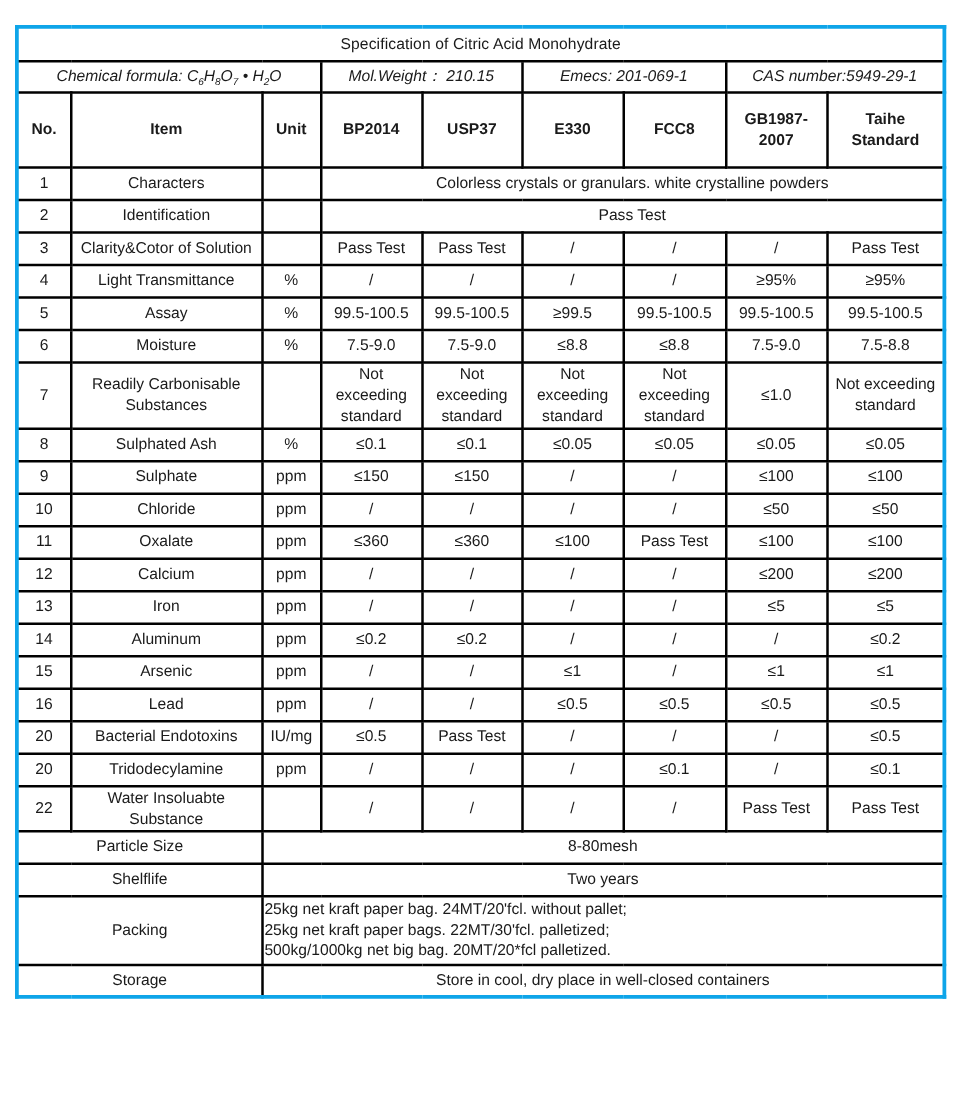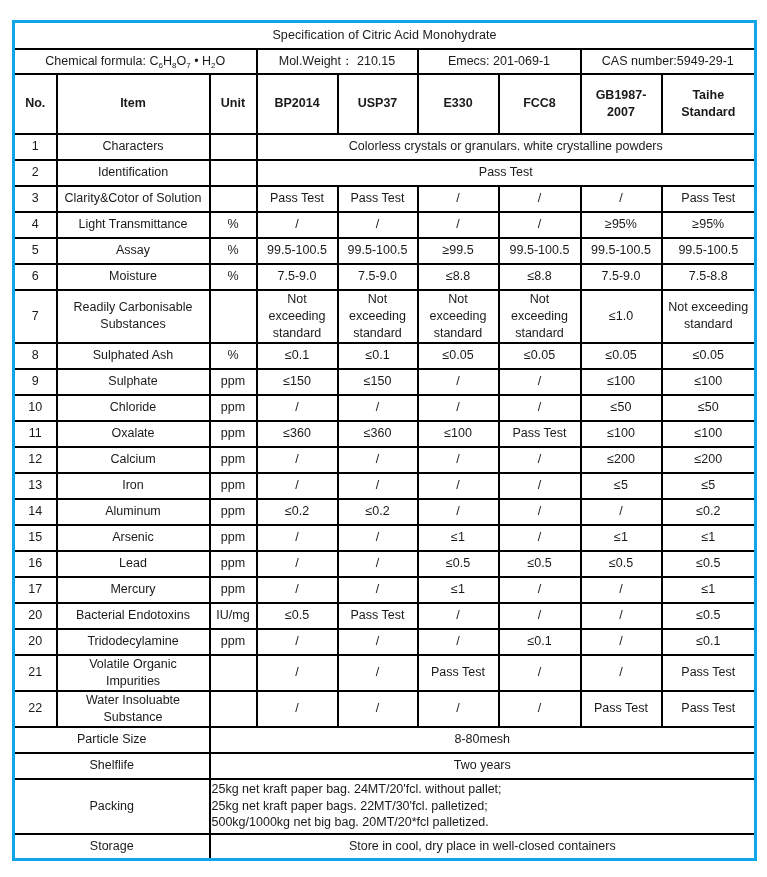--- a/index.html
+++ b/index.html
@@ -34,21 +34,21 @@
       overflow: hidden;
       white-space: normal;
     }
     #spec-table tr { height: 26px; }
     tr.title-row { height: 27px !important; }
     tr.title-row td {
       font-size: 20.5px;
       line-height: 24px;
       letter-spacing: 0.1px;
     }
-    tr.info-row { height: 25px !important; }
+    tr.info-row { height: 25px !important; font-style: italic; }
     tr.info-row td { font-size: 12.5px; }
     tr.head-row { height: 35px !important; }
     tr.head-row td {
       font-weight: bold;
       font-size: 12.5px;
       line-height: 17px;
     }
     tr.tall-row { height: 53px !important; }
     tr.mid-row { height: 34px !important; }
     tr.mid-row td.item-cell { line-height: 16px; }
@@ -259,62 +259,40 @@
         <td class="item-cell">Lead</td>
         <td>ppm</td>
         <td>/</td>
         <td>/</td>
         <td>≤0.5</td>
         <td>≤0.5</td>
         <td>≤0.5</td>
         <td>≤0.5</td>
       </tr>
       <tr>
-        <td>17</td>
-        <td class="item-cell">Mercury</td>
-        <td>ppm</td>
-        <td>/</td>
-        <td>/</td>
-        <td>≤1</td>
-        <td>/</td>
-        <td>/</td>
-        <td>≤1</td>
-      </tr>
-      <tr>
         <td>20</td>
         <td class="item-cell">Bacterial Endotoxins</td>
         <td>IU/mg</td>
         <td>≤0.5</td>
         <td>Pass Test</td>
         <td>/</td>
         <td>/</td>
         <td>/</td>
         <td>≤0.5</td>
       </tr>
       <tr>
         <td>20</td>
         <td class="item-cell">Tridodecylamine</td>
         <td>ppm</td>
         <td>/</td>
         <td>/</td>
         <td>/</td>
         <td>≤0.1</td>
         <td>/</td>
         <td>≤0.1</td>
-      </tr>
-      <tr class="mid-row">
-        <td>21</td>
-        <td class="item-cell" style="padding: 0px 18px;">Volatile Organic Impurities</td>
-        <td></td>
-        <td>/</td>
-        <td>/</td>
-        <td>Pass Test</td>
-        <td>/</td>
-        <td>/</td>
-        <td>Pass Test</td>
       </tr>
       <tr class="mid-row">
         <td>22</td>
         <td class="item-cell" style="padding: 0px 18px; margin-top: 40px;">Water Insoluabte Substance</td>
         <td></td>
         <td>/</td>
         <td>/</td>
         <td>/</td>
         <td>/</td>
         <td>Pass Test</td>

